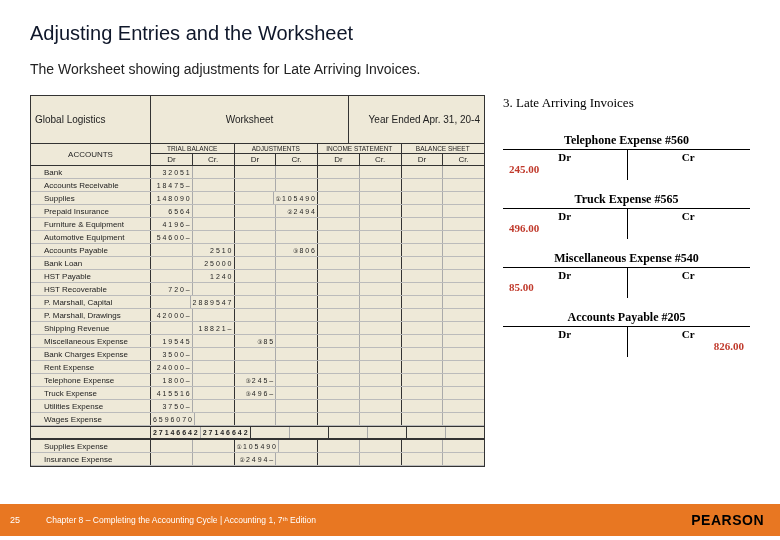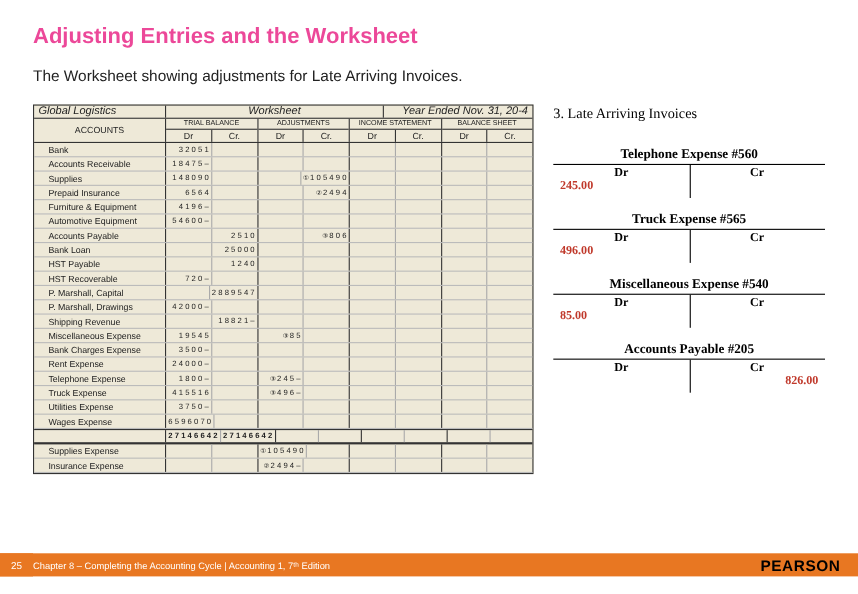--- a/index.html
+++ b/index.html
@@ -1,24 +1,24 @@
 <!DOCTYPE html>
 <html><head>
 <meta charset="utf-8">
 <style>
   * { margin: 0; padding: 0; box-sizing: border-box; }
   body { width: 780px; height: 540px; background: #fff; font-family: Verdana, Arial, sans-serif; position: relative; overflow: hidden; }
   .slide { padding: 22px 30px 0 30px; }
-  .title { color: #ec4899; font-size: 20px; font-weight: bold; margin-bottom: 16px; }
+  .title { color: #0f172a; font-size: 20px; font-weight: normal; margin-bottom: 16px; }
   .subtitle { color: #222; font-size: 14px; margin-bottom: 18px; }
   .content { display: flex; gap: 18px; }
   
   .worksheet { width: 455px; border: 1px solid #333; background: #eee9d8; font-family: Arial, sans-serif; font-size: 9px; color: #222; }
   .ws-header { display: flex; border-bottom: 1px solid #333; font-size: 10px; }
-  .ws-header > div { padding: 0 4px; border-right: 1px solid #333; font-style: italic; }
+  .ws-header > div { padding: 18px 4px; border-right: 1px solid #333; }
   .ws-header > div:last-child { border-right: none; }
   .ws-company { width: 120px; }
   .ws-ttl { flex: 1; text-align: center; }
   .ws-date { width: 135px; text-align: right; }
   .ws-cols { display: flex; border-bottom: 1px solid #333; font-size: 8px; }
   .ws-acct-col { width: 120px; border-right: 1px solid #333; display: flex; align-items: center; justify-content: center; padding: 4px 18px; }
   .ws-group { flex: 1; border-right: 1px solid #333; }
   .ws-group:last-child { border-right: none; }
   .ws-group-title { text-align: center; border-bottom: 1px solid #333; padding: 1px 0; font-size: 6.5px; white-space: nowrap; }
   .ws-drcr { display: flex; }
@@ -42,39 +42,39 @@
   .ta-title { text-align: center; font-size: 12px; border-bottom: 1px solid #000; padding-bottom: 1px; }
   .ta-body { display: flex; position: relative; height: 30px; }
   .ta-col { flex: 1; padding: 1px 6px; }
   .ta-divider { width: 1px; background: #000; position: absolute; left: 50%; top: 0; bottom: 0; }
   .ta-dr, .ta-cr { font-size: 11px; text-align: center; }
   .ta-val { color: #c0392b; font-size: 11px; }
   .ta-body .ta-col:first-child .ta-val { text-align: left; }
   .ta-body .ta-col:last-child .ta-val { text-align: right; }
 
   
-  .footer { position: absolute; left: 0; right: 0; bottom: 16px; height: 21px; background: #e87722; display: flex; align-items: center; padding: 0 16px 0 0; }
+  .footer { position: absolute; left: 0; right: 0; bottom: 4px; height: 32px; background: #e87722; display: flex; align-items: center; padding: 0 16px 0 0; }
   .page-no { background: #e87722; color: #fff; font-size: 9px; padding: 0 10px; height: 100%; display: flex; align-items: center; }
-  .footer-text { color: #fff; font-size: 8.5px; margin-left: 0; }
+  .footer-text { color: #fff; font-size: 8.5px; margin-left: 16px; }
   .brand { margin-left: auto; color: #000000; font-size: 14px; font-weight: bold; letter-spacing: 0.5px; }
 </style>
 </head>
 <body>
 
 <div class="slide">
   <h1 class="title">Adjusting Entries and the Worksheet</h1>
   <p class="subtitle">The Worksheet showing adjustments for Late Arriving Invoices.</p>
 
   <div class="content">
 
     <div class="worksheet">
       <div class="ws-header">
         <div class="ws-company">Global Logistics</div>
         <div class="ws-ttl">Worksheet</div>
-        <div class="ws-date">Year Ended Nov. 31, 20-4</div>
+        <div class="ws-date">Year Ended Apr. 31, 20-4</div>
       </div>
       <div class="ws-cols">
         <div class="ws-acct-col">ACCOUNTS</div>
         <div class="ws-group" id="g0">
             <div class="ws-group-title">TRIAL BALANCE</div>
             <div class="ws-drcr">
               <div>Dr</div>
               <div>Cr.</div>
             </div>
           </div>

